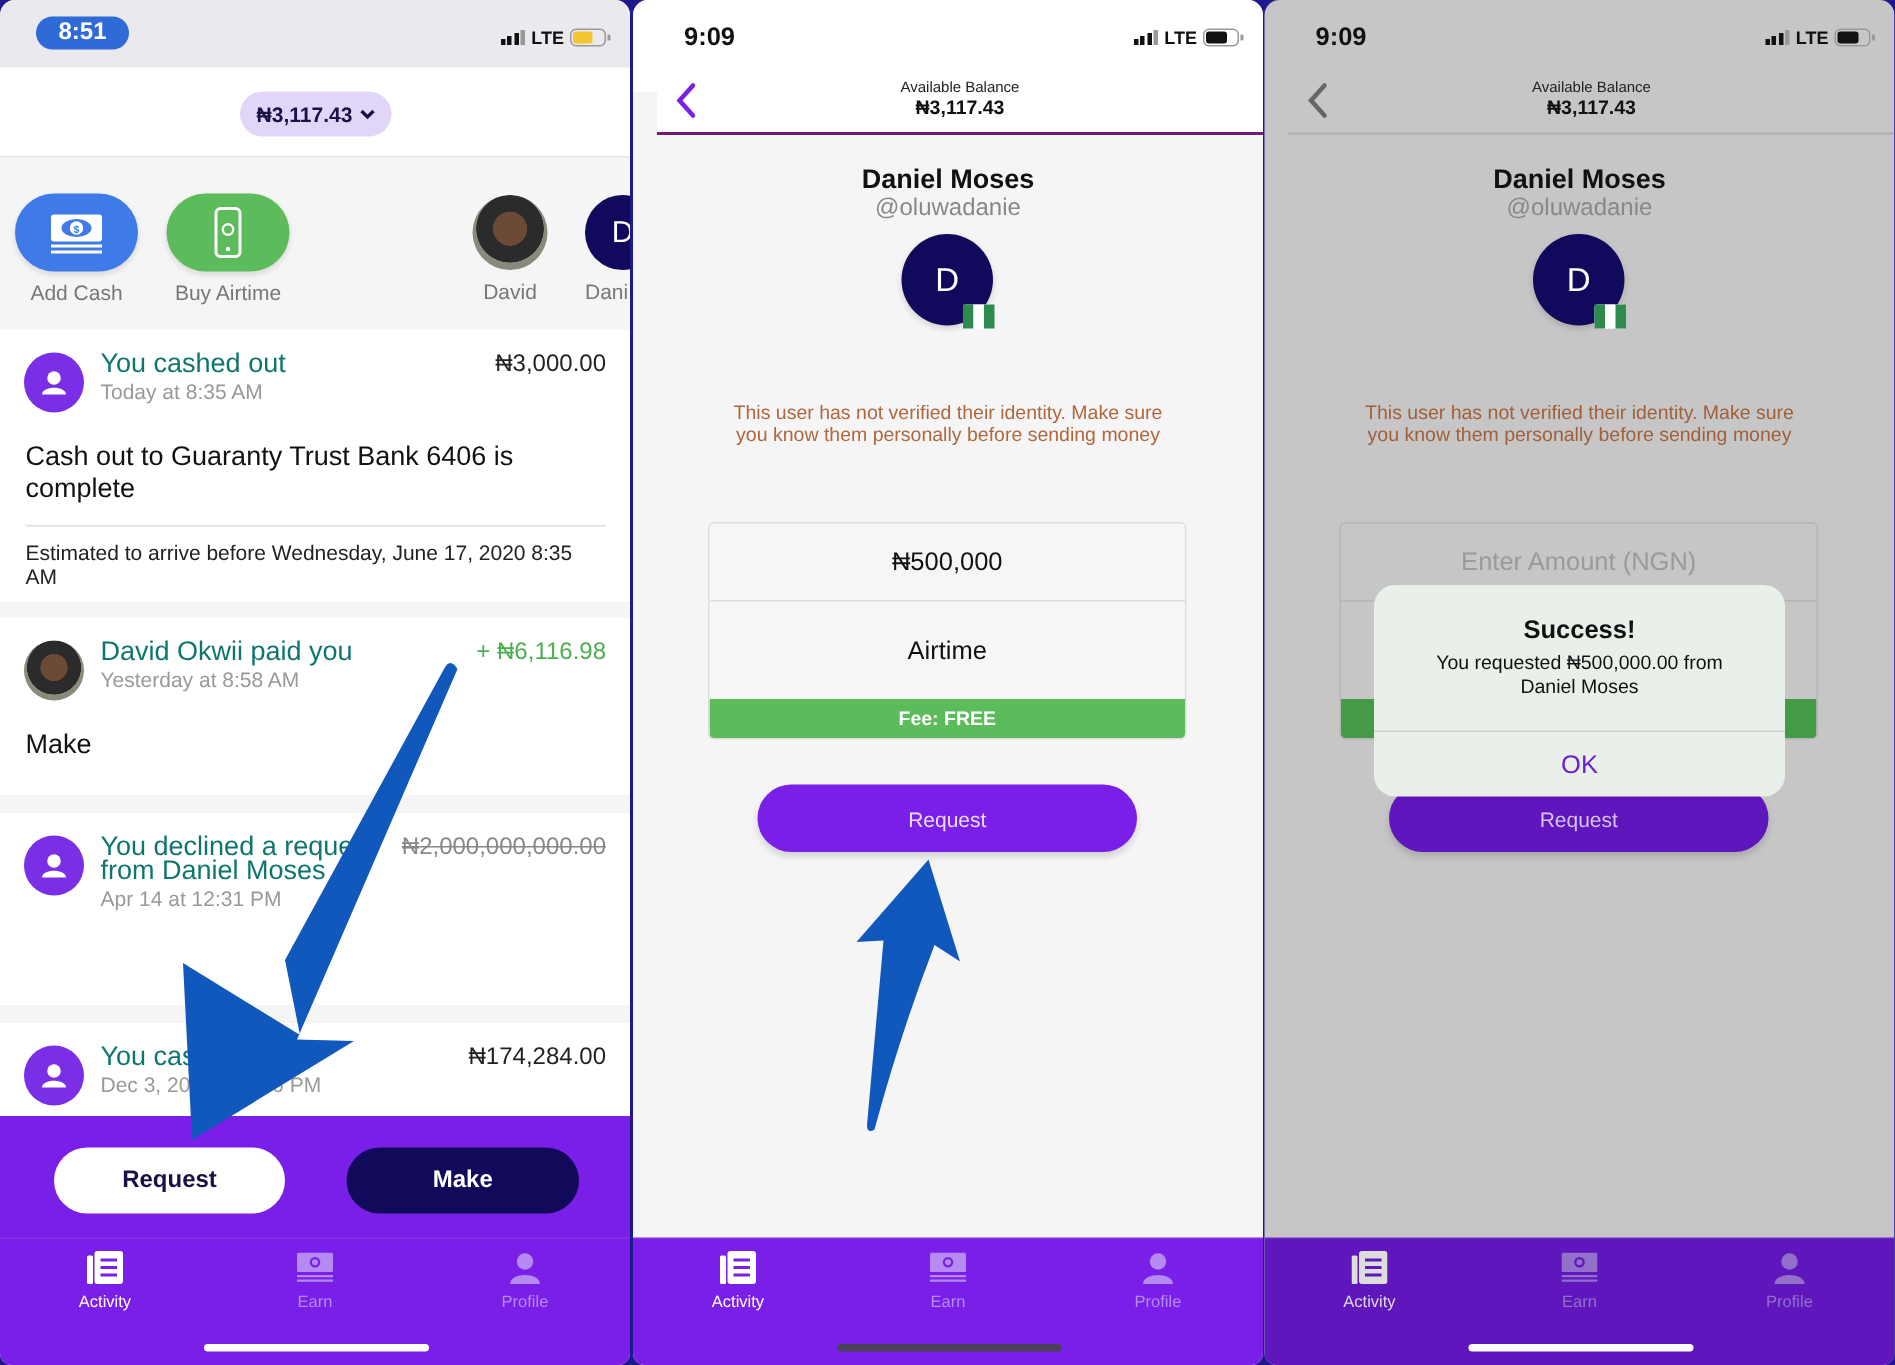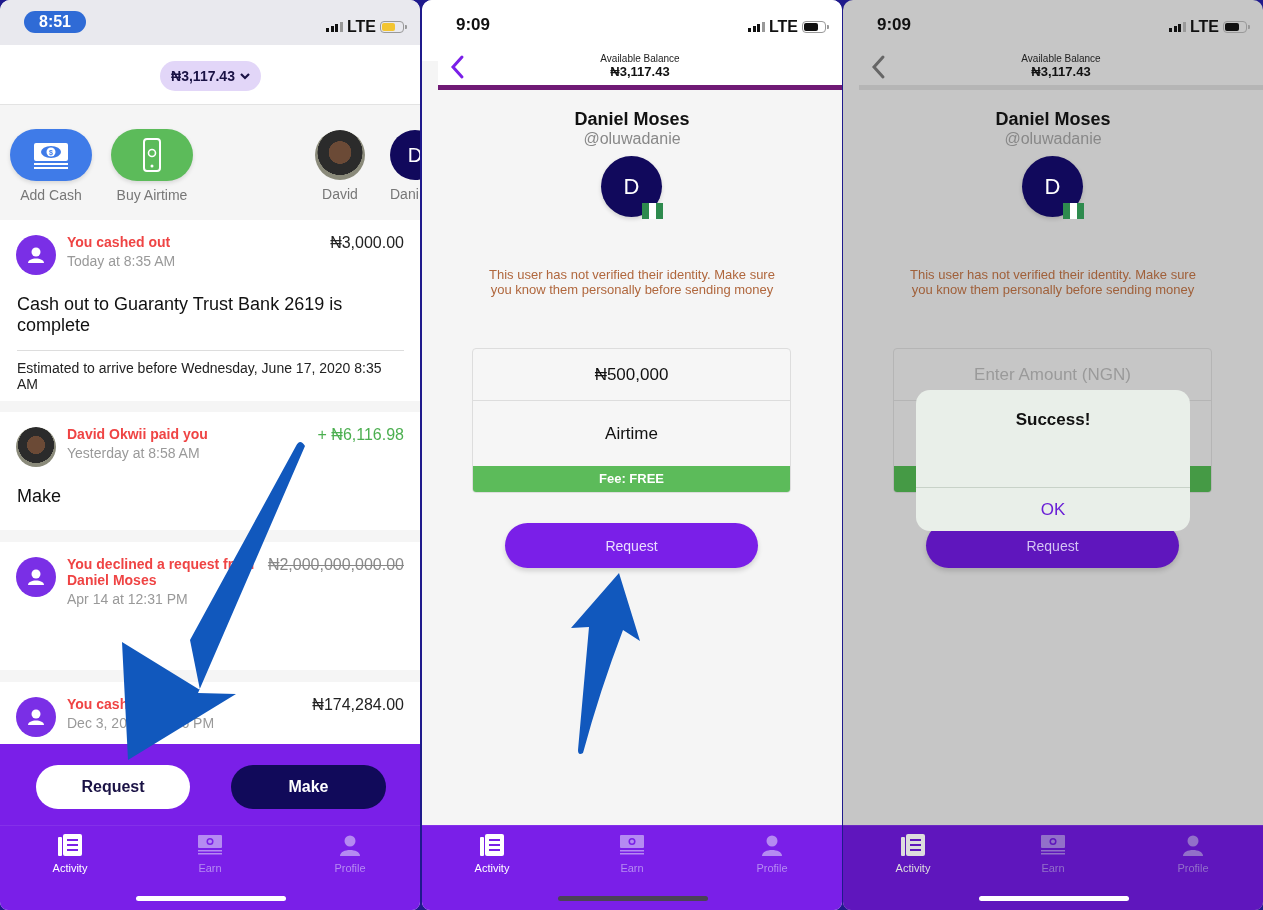--- a/index.html
+++ b/index.html
@@ -8,58 +8,58 @@
 
   .panel { position: absolute; top: 0; height: 910px; width: 420px; overflow: hidden; border-radius: 10px 10px 8px 8px; }
   #p1 { left: 0; background: #f5f5f5; }
   #p2 { left: 422px; background: #f5f5f5; }
   #p3 { left: 843px; background: #c6c6c6; width: 420px; }
 
   
   .status { position: absolute; top: 0; left: 0; right: 0; height: 61px; }
   .time { position: absolute; left: 34px; top: 15px; font-size: 17px; font-weight: bold; color: #111; }
   .time-pill { position: absolute; left: 24px; top: 11px; width: 62px; height: 22px; border-radius: 11px; background: #2f6bd6; color: #fff; font-size: 16px; font-weight: bold; text-align: center; line-height: 22px; }
-  .sysicons { position: absolute; right: 16px; top: 18px; display: flex; align-items: center; gap: 4px; font-size: 16px; font-weight: bold; color: #111; }
+  .sysicons { position: absolute; right: 16px; top: 18px; display: flex; align-items: center; gap: 4px; font-size: 12px; font-weight: bold; color: #111; }
   .bars { display: flex; align-items: flex-end; gap: 1.5px; height: 10px; }
   .bars i { display: block; width: 3px; background: #111; }
   .bars i:nth-child(1){height:4px}.bars i:nth-child(2){height:6px}.bars i:nth-child(3){height:8px}.bars i:nth-child(4){height:10px;background:#999}
   .battery { width: 24px; height: 12px; border: 1.5px solid #999; border-radius: 4px; padding: 1px; position: relative; }
   .battery b { display: block; height: 100%; border-radius: 2px; }
   .battery::after { content: ""; position: absolute; right: -4px; top: 3px; width: 2px; height: 4px; background: #999; border-radius: 0 1px 1px 0; }
 
   
   #p1 .status { background: #e9e9ee; }
   .p1-header { position: absolute; top: 45px; left: 0; right: 0; height: 60px; background: #fff; border-bottom: 1px solid #e3e3e3; }
   .bal-pill { position: absolute; left: 160px; top: 16px; height: 30px; width: 101px; border-radius: 15px; background: #e2d6f8; color: #1a1245; font-weight: bold; font-size: 14px; display: flex; align-items: center; justify-content: center; gap: 5px; }
   .quick { position: absolute; top: 106px; left: 0; right: 0; height: 113px; background: #f5f5f5; }
   .qa { position: absolute; top: 23px; text-align: center; }
   .qa .btn { width: 82px; height: 52px; border-radius: 26px; display: flex; align-items: center; justify-content: center; box-shadow: 0 2px 4px rgba(0,0,0,0.12); }
   .qa .lbl { margin-top: 6px; font-size: 14px; color: #777; white-space: nowrap; }
   .qa .av { width: 50px; height: 50px; border-radius: 25px; margin: 1px auto 0; }
   .feed { position: absolute; top: 220px; left: 0; right: 0; }
   .card { position: absolute; left: 0; right: 0; background: #fff; }
   .card .ava { position: absolute; left: 16px; width: 40px; height: 40px; border-radius: 20px; background: #7a2fe6; display: flex; align-items: center; justify-content: center; }
-  .card .ttl { position: absolute; left: 67px; font-size: 14px; font-weight: bold; color: #ef4444; width: 190px; line-height: 16px; }
+  .card .ttl { position: absolute; left: 67px; font-size: 18px; font-weight: normal; color: #0f766e; width: 190px; line-height: 16px; }
   .card .sub { position: absolute; left: 67px; font-size: 14px; color: #999; }
   .card .amt { position: absolute; right: 16px; font-size: 16px; color: #222; }
   .card .memo { position: absolute; left: 17px; right: 16px; font-size: 18px; color: #111; line-height: 21px; }
   .card .est { position: absolute; left: 17px; right: 16px; font-size: 14px; color: #222; line-height: 16px; }
   .card .sep { position: absolute; left: 17px; right: 16px; height: 1px; background: #ddd; }
   .action-bar { position: absolute; top: 744px; left: 0; right: 0; height: 82px; background: #7a1fe8; }
   .req-btn1 { position: absolute; left: 36px; top: 21px; width: 154px; height: 44px; border-radius: 22px; background: #fff; color: #1a1245; font-weight: bold; font-size: 16px; border: none; }
   .send-btn { position: absolute; left: 231px; top: 21px; width: 155px; height: 44px; border-radius: 22px; background: #110a5a; color: #fff; font-weight: bold; font-size: 16px; border: none; }
 
   .tabbar { position: absolute; left: 0; right: 0; bottom: 0; height: 85px; background: #7a1fe8; border-top: 1px solid rgba(255,255,255,0.08); }
   .tab { position: absolute; top: 6px; width: 80px; text-align: center; font-size: 11px; }
   .tab .ic { height: 26px; display: flex; justify-content: center; align-items: center; }
   .tab .tl { margin-top: 4px; }
   .home-ind { position: absolute; bottom: 9px; left: 136px; width: 150px; height: 5px; border-radius: 3px; background: #fff; }
 
   
-  .nav { position: absolute; top: 45px; left: 16px; right: 0; height: 45px; border-bottom: 5px solid #701a75; }
+  .nav { position: absolute; top: 45px; left: 16px; right: 0; height: 45px; border-bottom: 2px solid #701a75; }
   .back { position: absolute; left: 8px; top: 8px; width: 24px; height: 28px; }
   .nav .cap { position: absolute; left: 0; right: 0; top: 8px; text-align: center; font-size: 10px; color: #222; }
   .nav .val { position: absolute; left: 0; right: 0; top: 19px; text-align: center; font-size: 13px; font-weight: bold; color: #111; }
   .pname { position: absolute; top: 109px; left: 0; right: 0; text-align: center; font-size: 18px; font-weight: bold; color: #111; }
   .phandle { position: absolute; top: 130px; left: 0; right: 0; text-align: center; font-size: 16px; color: #888; }
   .bigav { position: absolute; top: 156px; left: 179px; width: 61px; height: 61px; border-radius: 31px; background: #11095c; color: #fff; font-size: 22px; text-align: center; line-height: 61px; box-shadow: 0 2px 4px rgba(0,0,0,0.15); }
   .flag { position: absolute; left: 220px; top: 203px; width: 21px; height: 16px; background: #fff; border-radius: 2px; display: flex; }
   .flag i { flex: 1; }
   .warn { position: absolute; top: 268px; left: 60px; right: 60px; text-align: center; font-size: 13px; line-height: 14.5px; color: #b0673d; }
   .formbox { position: absolute; left: 50px; top: 348px; width: 319px; height: 145px; border: 1px solid #ddd; border-radius: 4px; background: #f6f6f6; overflow: hidden; }
@@ -150,21 +150,21 @@
     <div class="card" style="top:0;height:181px">
       <div class="ava" style="top:15px">
         <svg width="18" height="18" viewBox="0 0 18 18">
             <circle cx="9" cy="6" r="4.5" fill="#fff"></circle>
             <path d="M1 17 C1 11 17 11 17 17 Z" fill="#fff"></path>
           </svg>
       </div>
       <div class="ttl" style="top:14px">You cashed out</div>
       <div class="sub" style="top:33px">Today at 8:35 AM</div>
       <div class="amt" style="top:14px">₦3,000.00</div>
-      <div class="memo" style="top:74px">Cash out to Guaranty Trust Bank 2619 is complete</div>
+      <div class="memo" style="top:74px">Cash out to Guaranty Trust Bank 6406 is complete</div>
       <div class="sep" style="top:130px"></div>
       <div class="est" style="top:140px">Estimated to arrive before Wednesday, June 17, 2020 8:35 AM</div>
     </div>
     <div class="card" style="top:192px;height:118px">
       <div class="ava" style="top:15px;background:radial-gradient(circle at 50% 45%, #6b4a36 0 30%, #2b2b2b 31% 60%, #8a8a7a 61%);"></div>
       <div class="ttl" style="top:14px">David Okwii paid you</div>
       <div class="sub" style="top:33px">Yesterday at 8:58 AM</div>
       <div class="amt" style="top:14px;color:#4caf50">+ ₦6,116.98</div>
       <div class="memo" style="top:74px">Make</div>
     </div>
@@ -351,20 +351,21 @@
     </div>
   <div class="warn" style="color:#a0603a">This user has not verified their identity. Make sure you know them personally before sending money</div>
   <div class="formbox">
     <div class="f1">Enter Amount (NGN)</div>
     <div class="f2"></div>
     <div class="fee"></div>
   </div>
   <button class="req-btn2">Request</button>
   <div class="alert">
     <div class="at">Success!</div>
+    <div class="am">You requested ₦500,000.00 from Daniel Moses</div>
     <div class="adiv"></div>
     <button class="ok">OK</button>
   </div>
   <div class="tabbar">
     <div class="tab" style="left:30px;color:#ddd">
       <div class="ic">
           <svg width="24" height="22" viewBox="0 0 24 22">
             <rect x="0" y="3" width="4" height="19" rx="1" fill="#ddd"></rect>
             <rect x="5" y="0" width="19" height="22" rx="2" fill="#ddd"></rect>
             <rect x="9" y="5" width="11" height="2" fill="#5f16bd"></rect>

